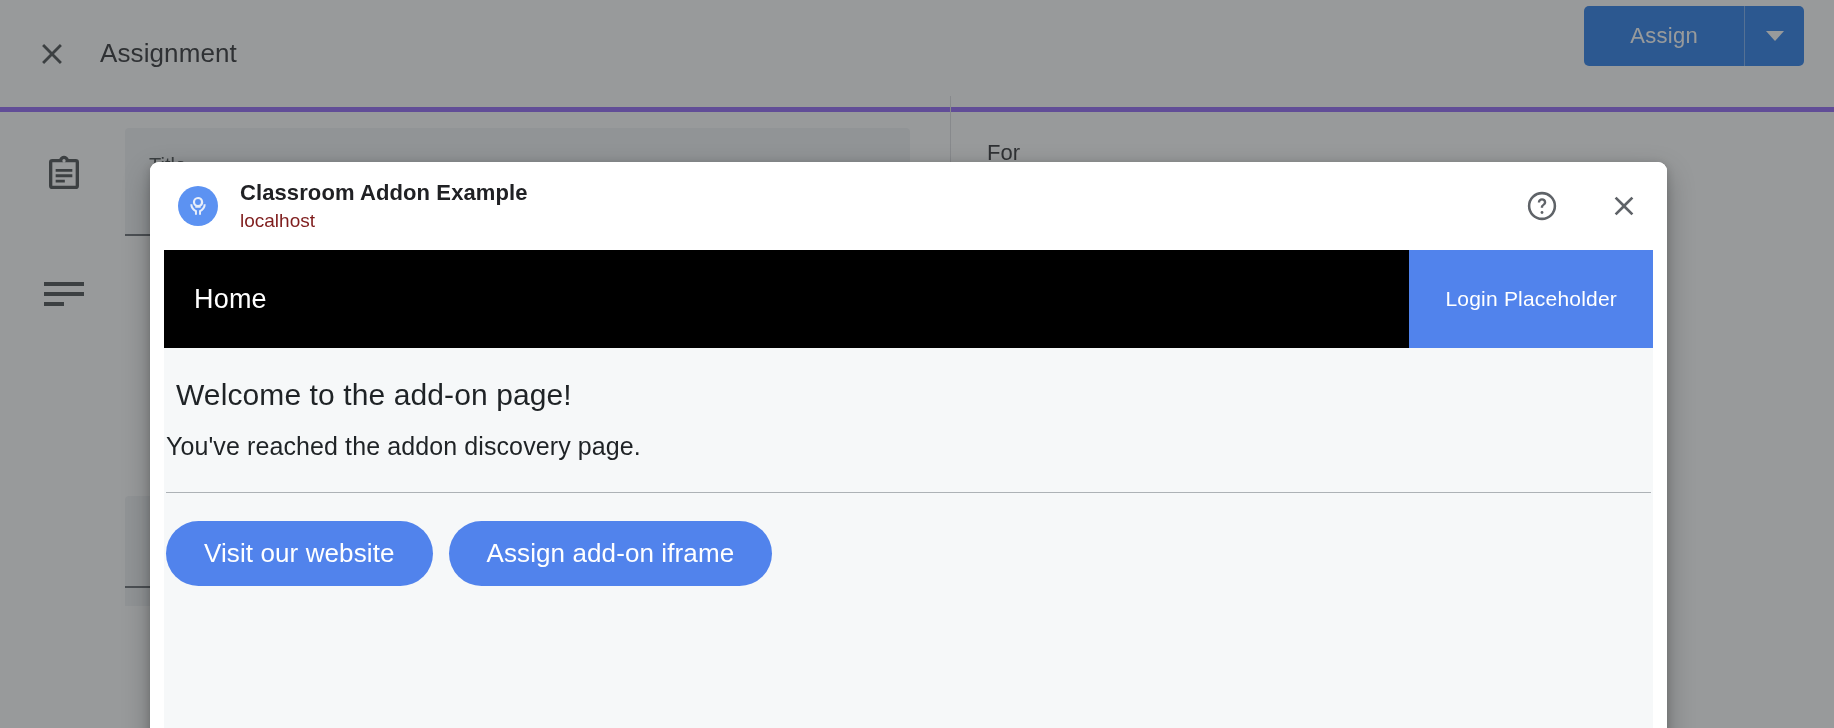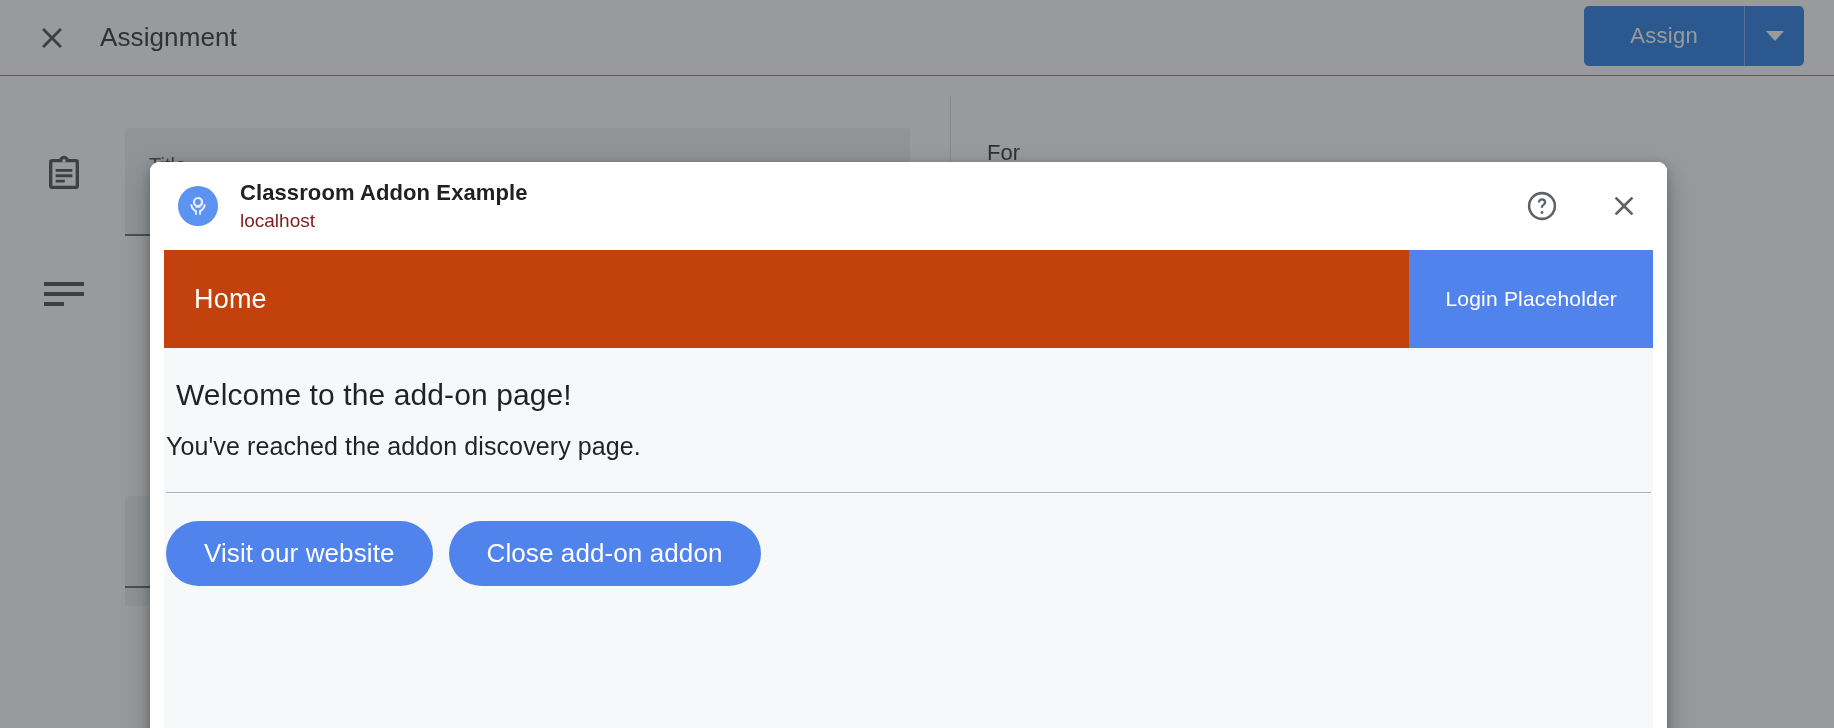--- a/index.html
+++ b/index.html
@@ -9,23 +9,23 @@
     font-family: "Liberation Sans", sans-serif;
     background: #ffffff;
   }
 
   
   #bg-page {
     position: absolute; inset: 0;
     background: #ffffff;
   }
   #bg-topbar {
-    position: absolute; left: 0; top: 0; width: 1834px; height: 76px;
-    background: #ffffff;
-    border-bottom: 1px solid #8b5cf6;
+    position: absolute; left: 0; top: 0; width: 1834px; height: 112px;
+    background: #ffffff;
+    border-bottom: 5px solid #8b5cf6;
     display: flex; align-items: center;
   }
   #bg-topbar .close-x {
     margin-left: 30px; width: 44px; height: 44px;
     display: flex; align-items: center; justify-content: center;
   }
   #bg-topbar .page-title {
     margin-left: 26px;
     font-size: 26px; color: #202124; letter-spacing: .1px;
   }
@@ -125,21 +125,21 @@
     cursor: pointer;
   }
 
   
   #addon-frame {
     position: absolute; left: 14px; right: 14px; top: 88px; bottom: 0;
     background: #f6f8f9;
   }
   #addon-navbar {
     height: 98px; display: flex; align-items: stretch;
-    background: #c2410c;
+    background: #000000;
   }
   #nav-home {
     display: flex; align-items: center;
     padding-left: 30px; flex: 1;
     color: #ffffff; font-size: 27px; letter-spacing: .2px;
     cursor: pointer;
   }
   #nav-login {
     background: #5183ec; color: #ffffff;
     display: flex; align-items: center; justify-content: center;
@@ -265,18 +265,18 @@
       <div id="nav-login">Login Placeholder</div>
     </div>
 
     <div id="addon-body">
       <div class="inner-pad">
         <div id="addon-heading">Welcome to the add-on page!</div>
         <div id="addon-paragraph">You've reached the addon discovery page.</div>
         <div id="addon-divider"></div>
         <div id="addon-buttons">
           <button class="pill-btn">Visit our website</button>
-          <button class="pill-btn">Close add-on addon</button>
+          <button class="pill-btn">Assign add-on iframe</button>
         </div>
       </div>
     </div>
   </div>
 </div>
 
 </body></html>

